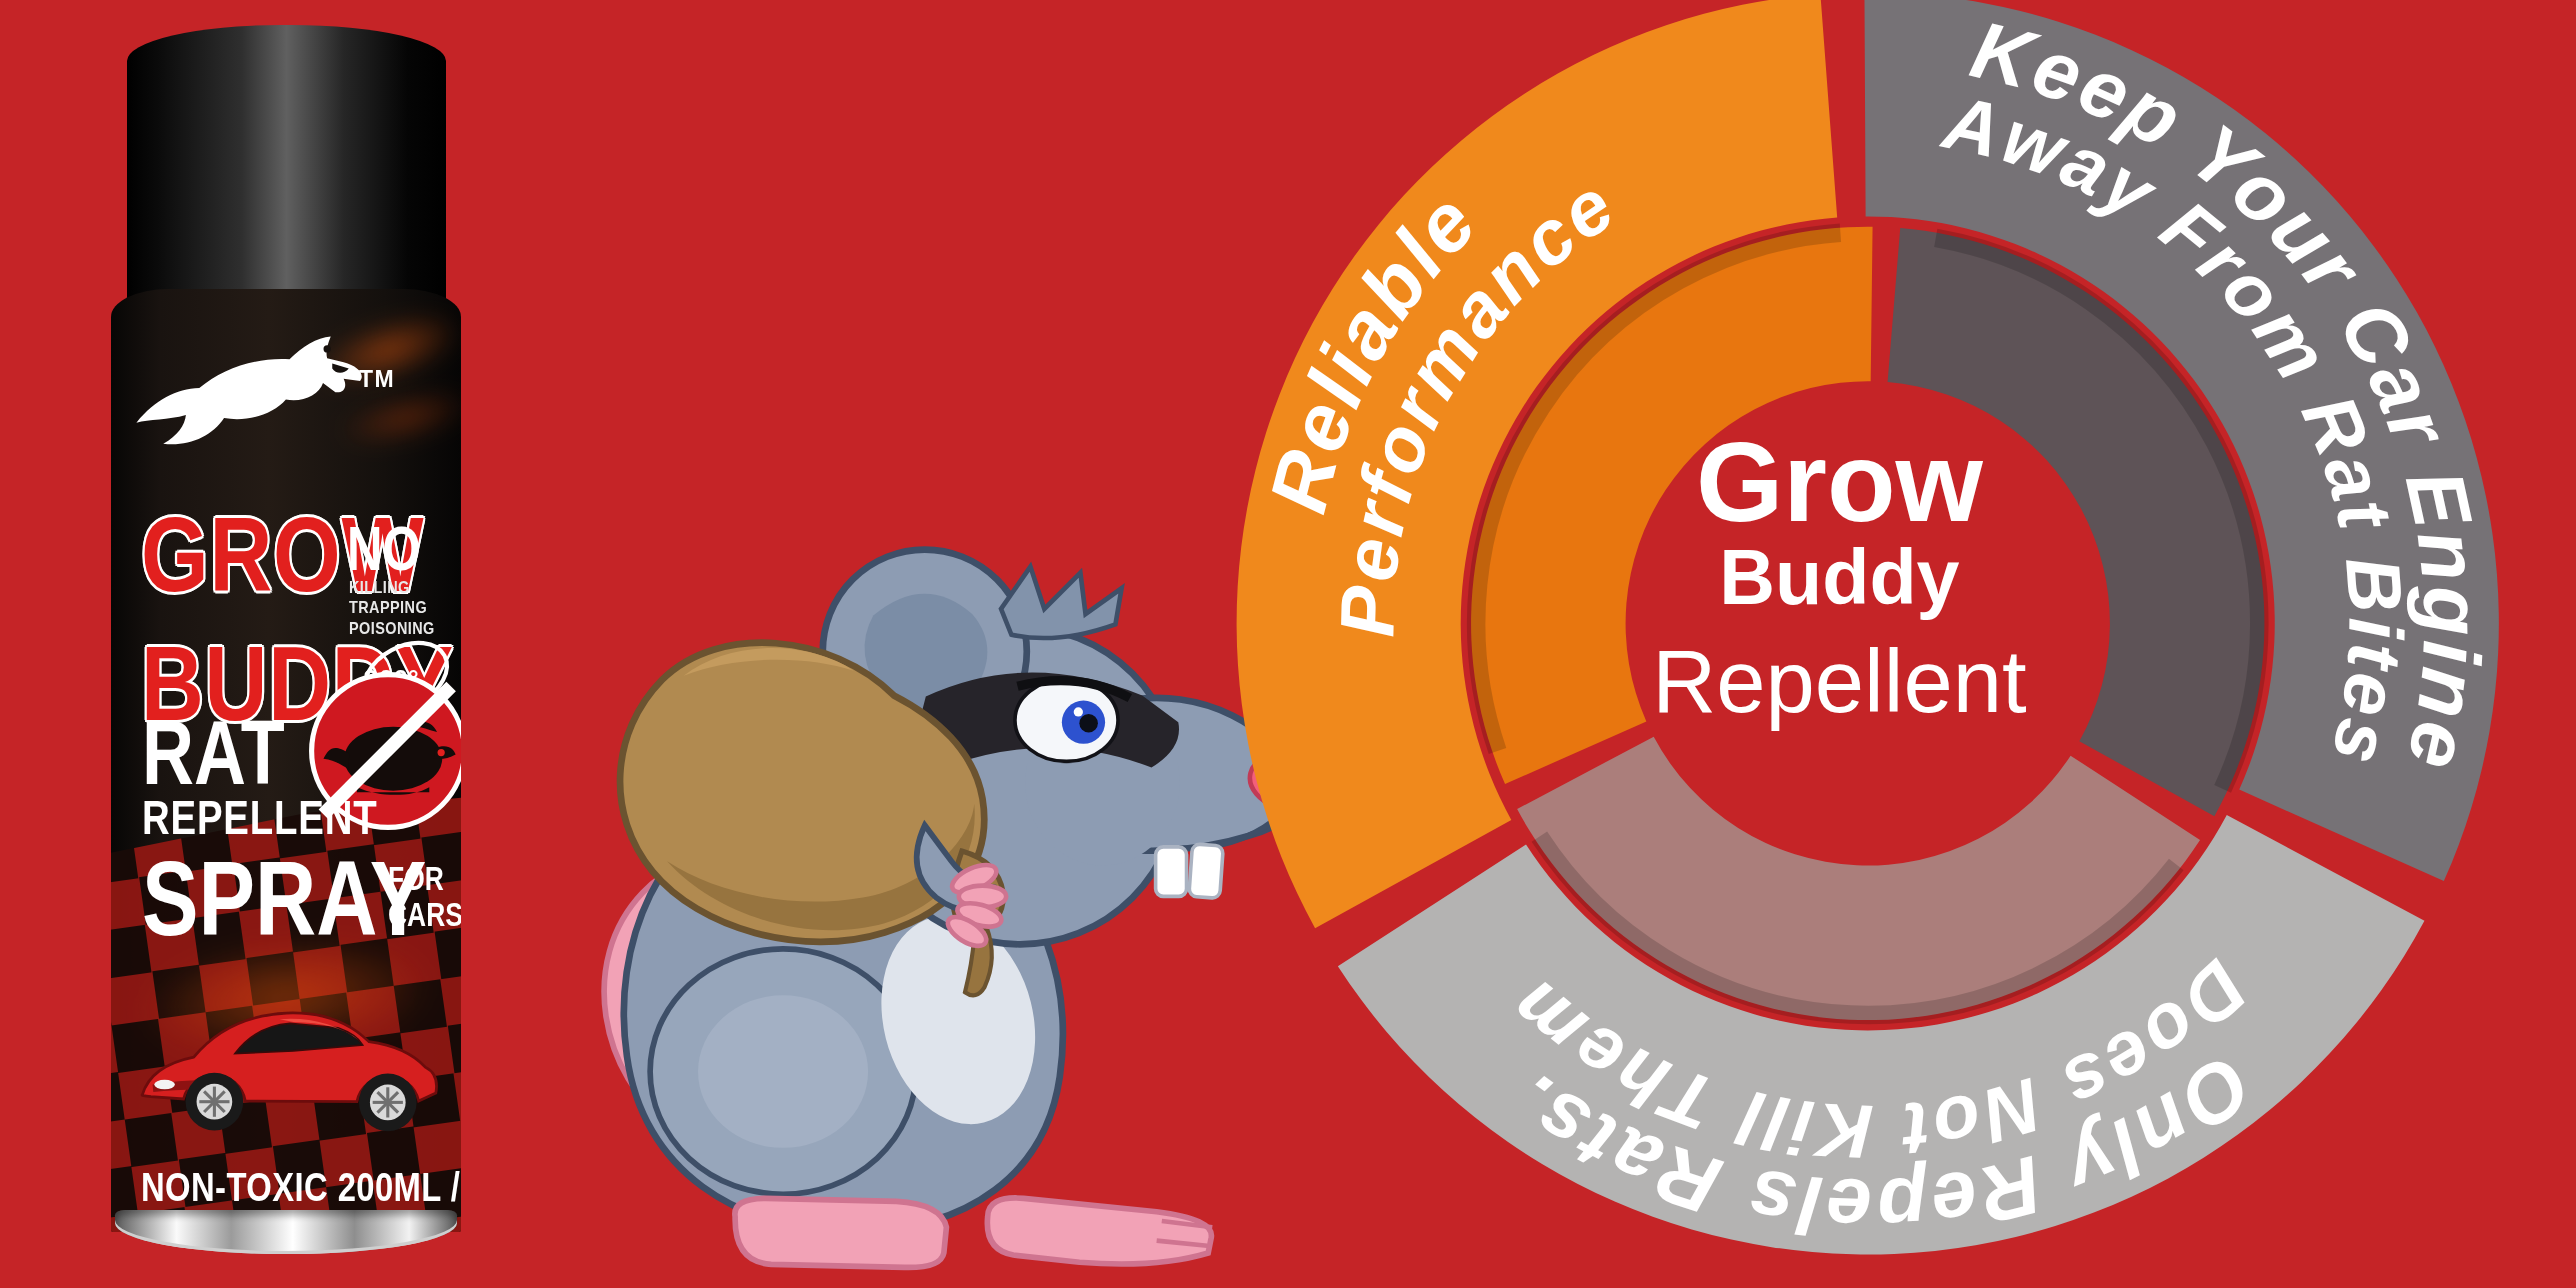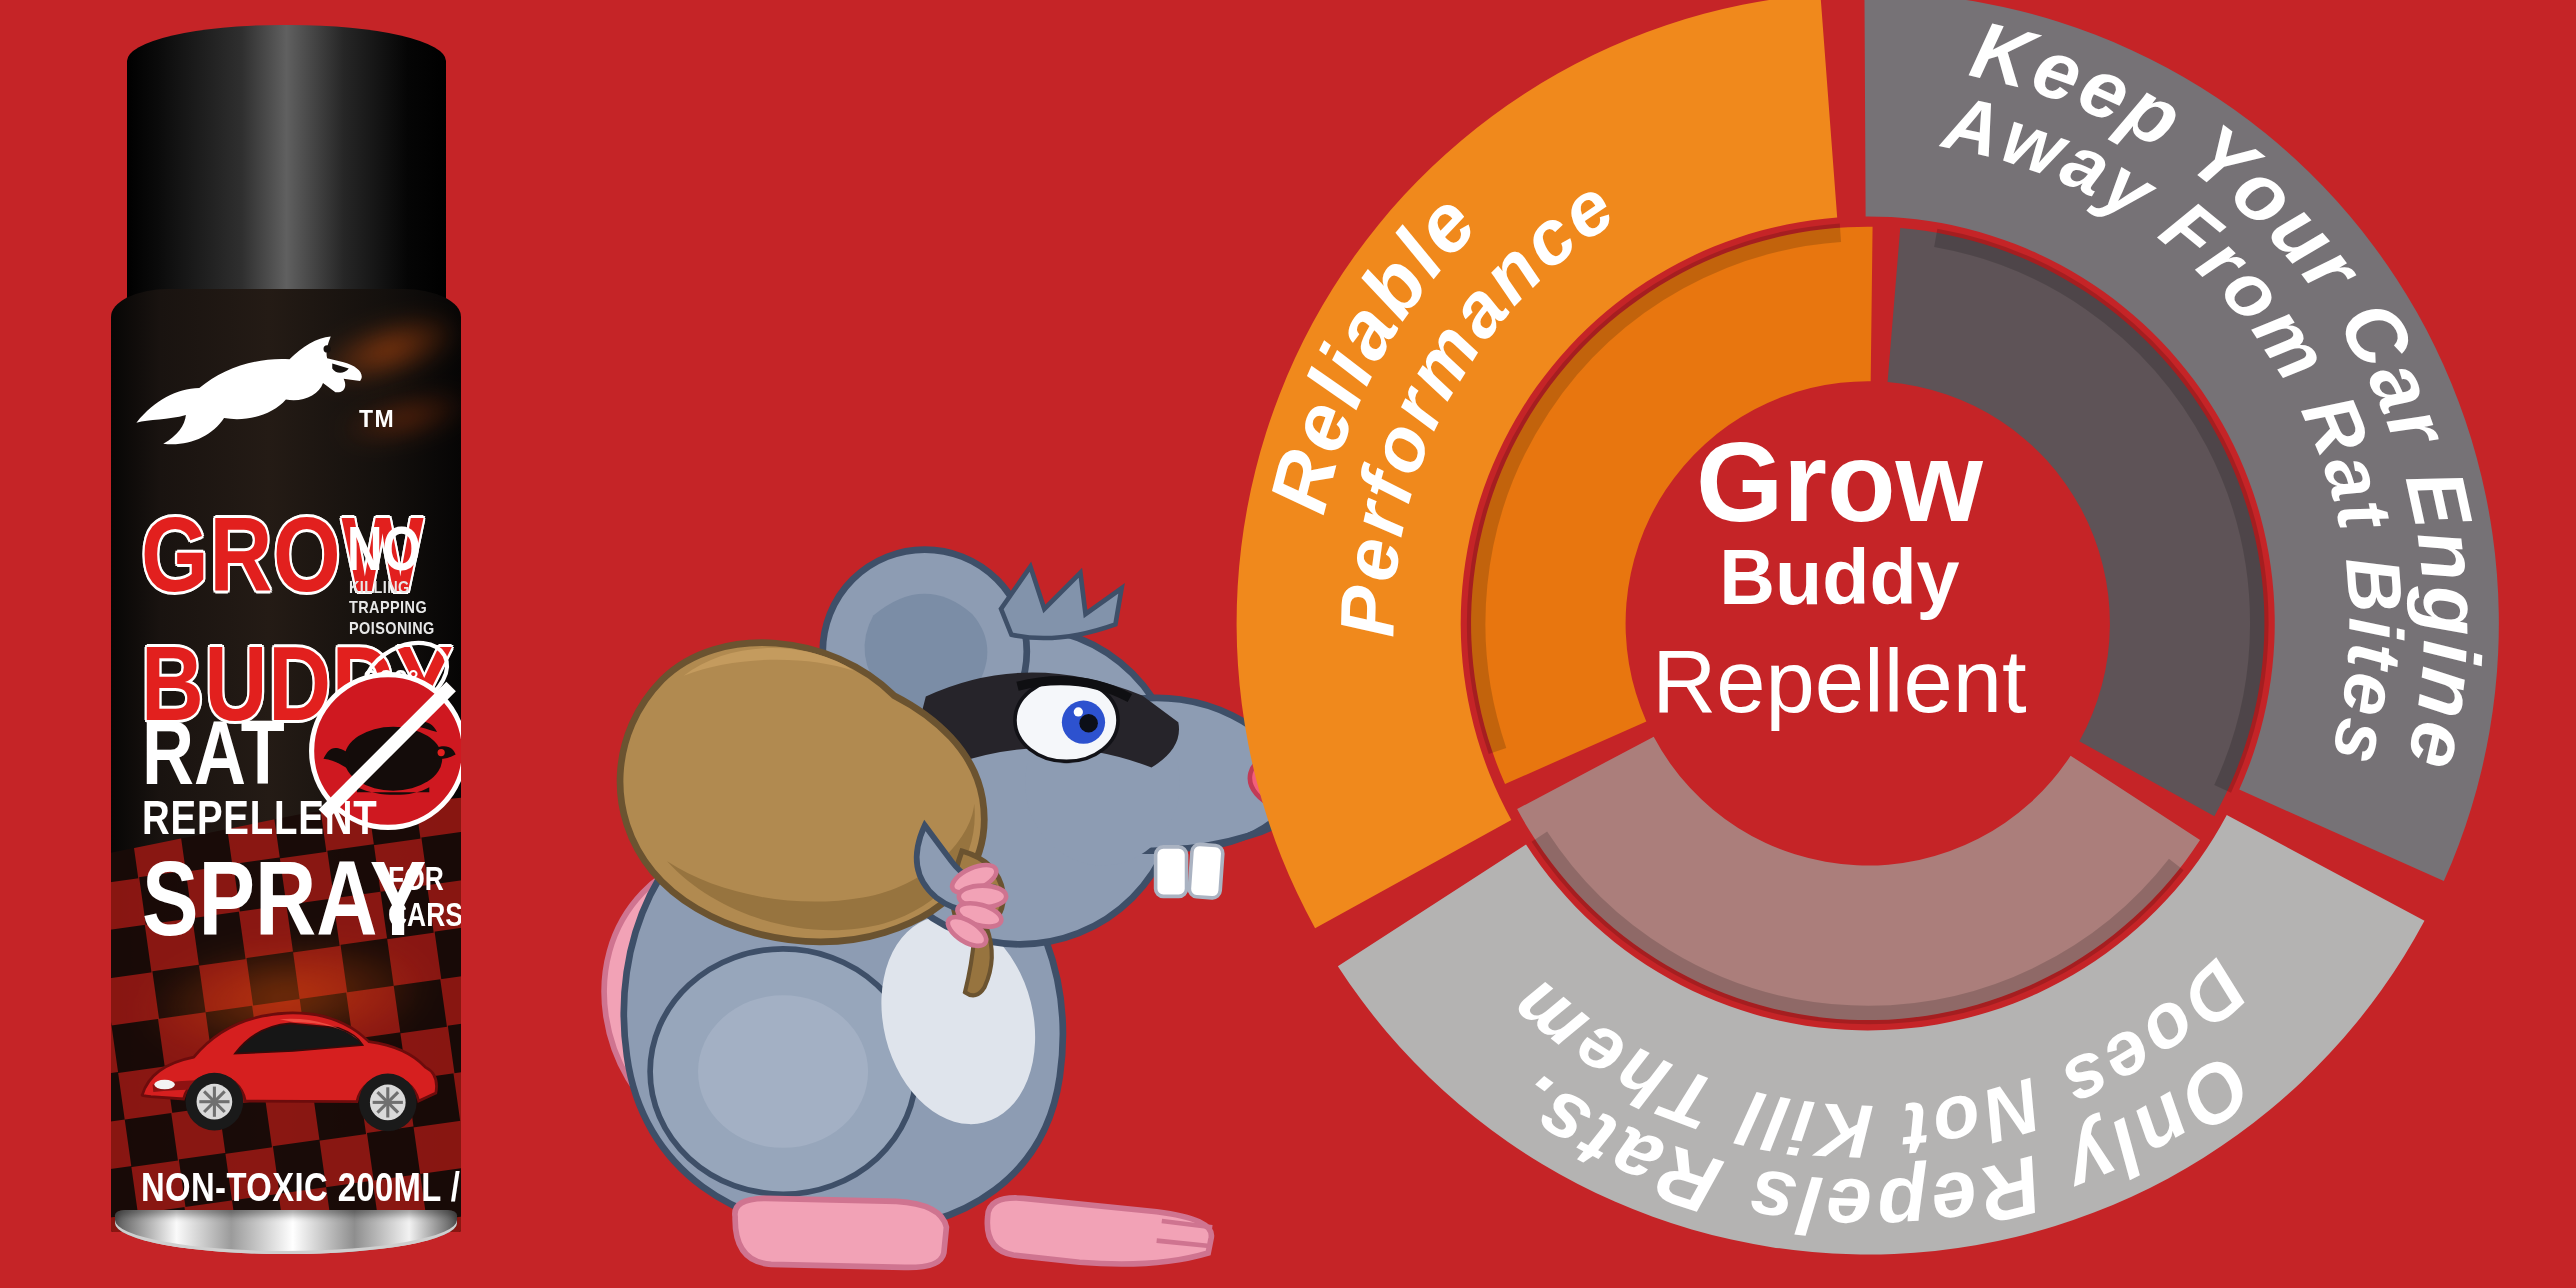--- a/index.html
+++ b/index.html
@@ -25,21 +25,21 @@
   #checks .pat{position:absolute;left:-72px;top:-82px;width:567px;height:618px;
     background:repeating-conic-gradient(#8f1712 0% 25%,#190a07 25% 50%);
     background-size:95px 95px;transform:rotate(-8deg);opacity:.95;}
   #checks .glow{position:absolute;left:0;top:124px;width:392px;height:155px;filter:blur(13.4px);
     background:radial-gradient(closest-side,rgba(240,90,10,.45),transparent 75%);transform:rotate(-6deg);}
   .brandline{position:absolute;color:#e2201e;font-weight:bold;letter-spacing:1px;
     transform:scaleX(.82);transform-origin:left;
     text-shadow:-2.6px 0 0 #fff,2.6px 0 0 #fff,0 -2.6px 0 #fff,0 2.6px 0 #fff,-2.1px -2.1px 0 #fff,2.1px 2.1px 0 #fff,-2.1px 2.1px 0 #fff,2.1px -2.1px 0 #fff;}
   #grow-text{left:30px;top:205px;font-size:106px;}
   #buddy-text{left:30px;top:334px;font-size:106px;}
-  #tm{left:248px;top:77px;color:#fff;font-size:23px;font-weight:bold;letter-spacing:1.5px;margin-top:40px;}
+  #tm{left:248px;top:77px;color:#fff;font-size:23px;font-weight:bold;letter-spacing:1.5px;}
   #no-big{left:236px;top:223px;color:#fff;font-size:63px;font-weight:bold;transform:scaleX(.78);transform-origin:left;}
   #no-list{left:238px;top:289px;color:#e8e8e8;font-size:17px;font-weight:bold;line-height:20.6px;
     transform:scaleX(.85);transform-origin:left;letter-spacing:0.5px;}
   .whiteline{position:absolute;color:#fff;font-weight:bold;transform:scaleX(.8);transform-origin:left;}
   #rat-line{left:31px;top:413px;font-size:90px;}
   #repellent-line{left:31px;top:501px;font-size:48px;letter-spacing:1px;}
   #spray-line{left:31px;top:549px;font-size:106px;}
   #for-line{left:277px;top:571px;font-size:33px;}
   #cars-line{left:277px;top:607px;font-size:33px;}
   #can-footer{left:30px;top:876px;font-size:40px;color:#fff;font-weight:bold;

